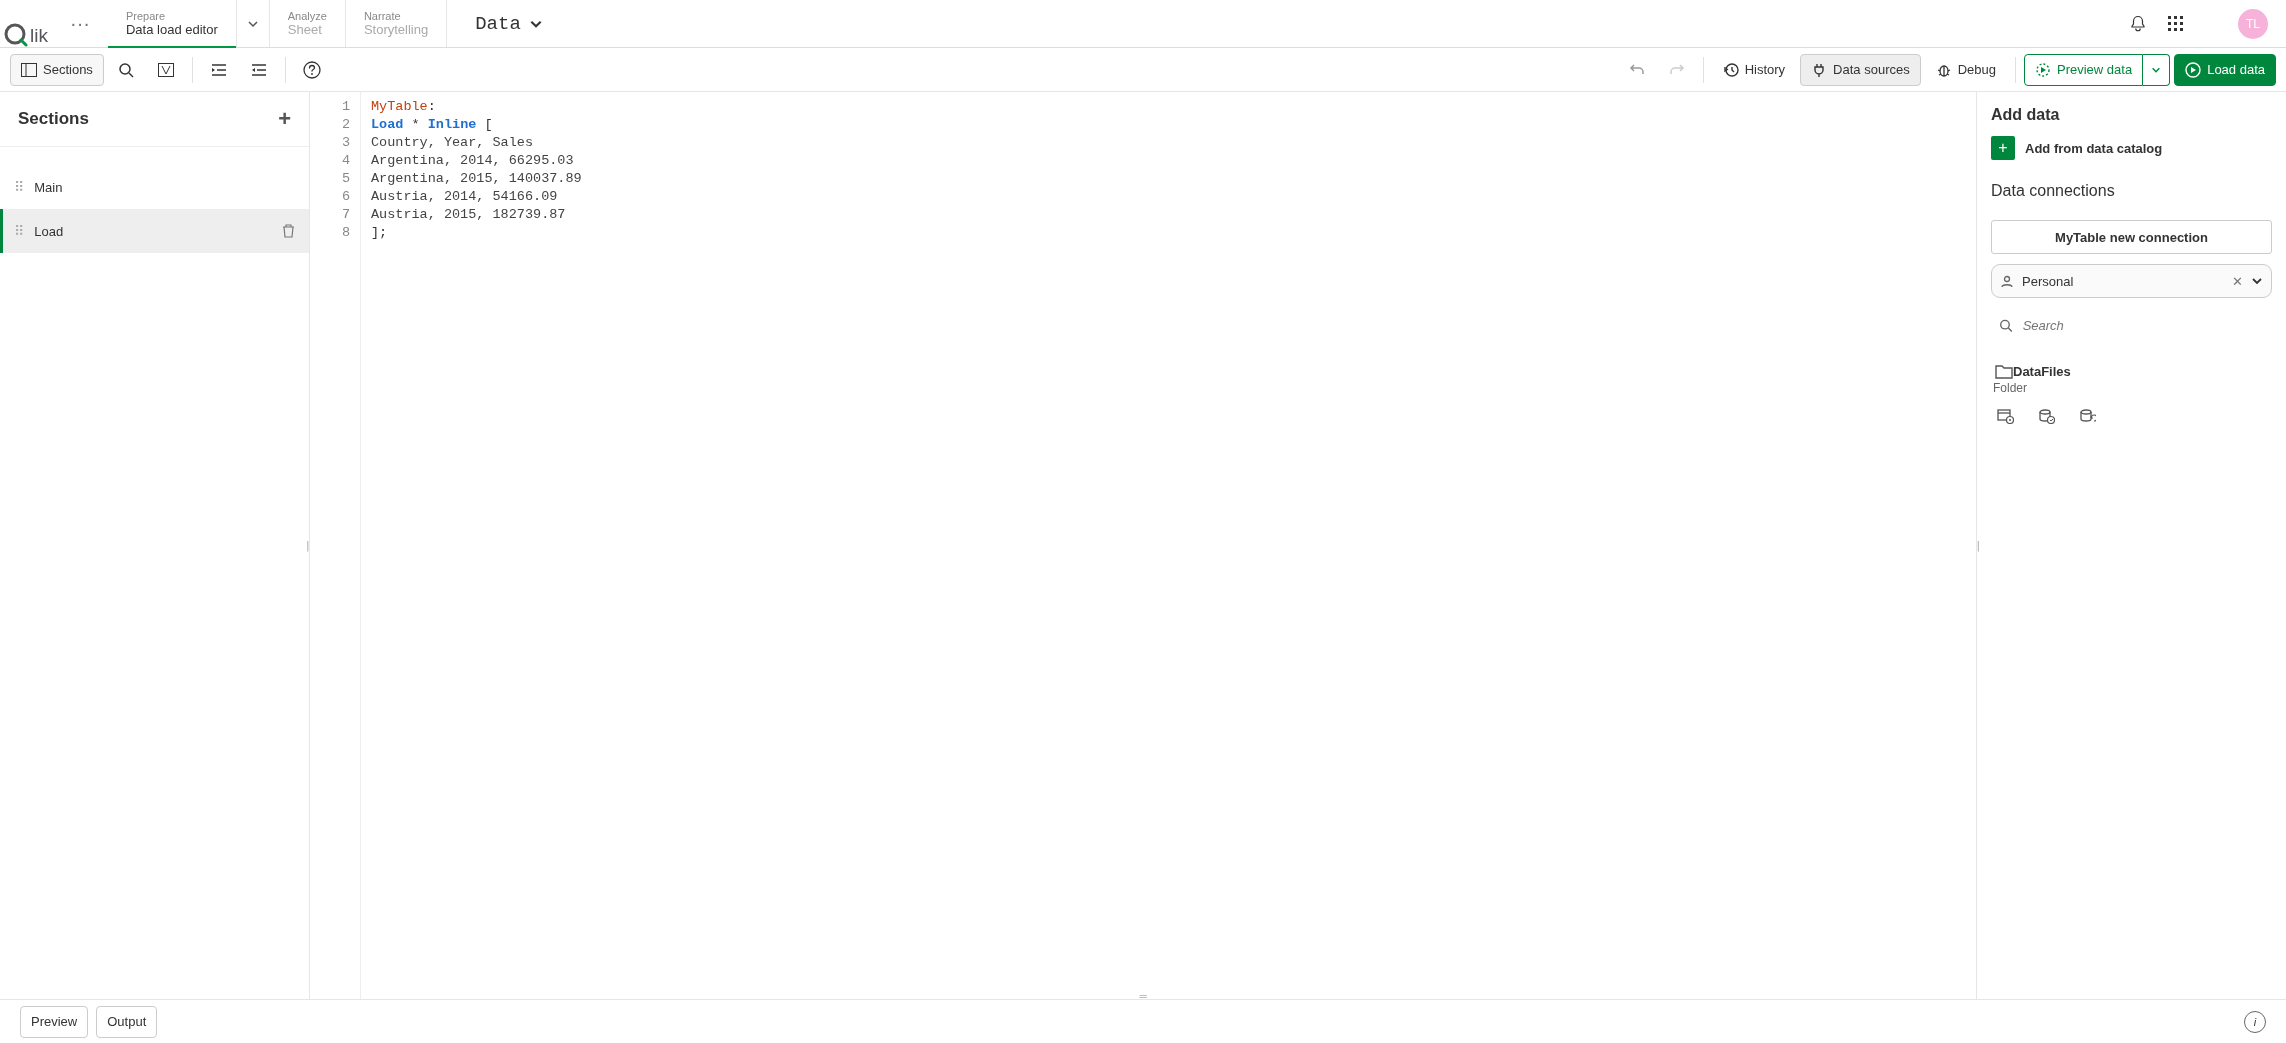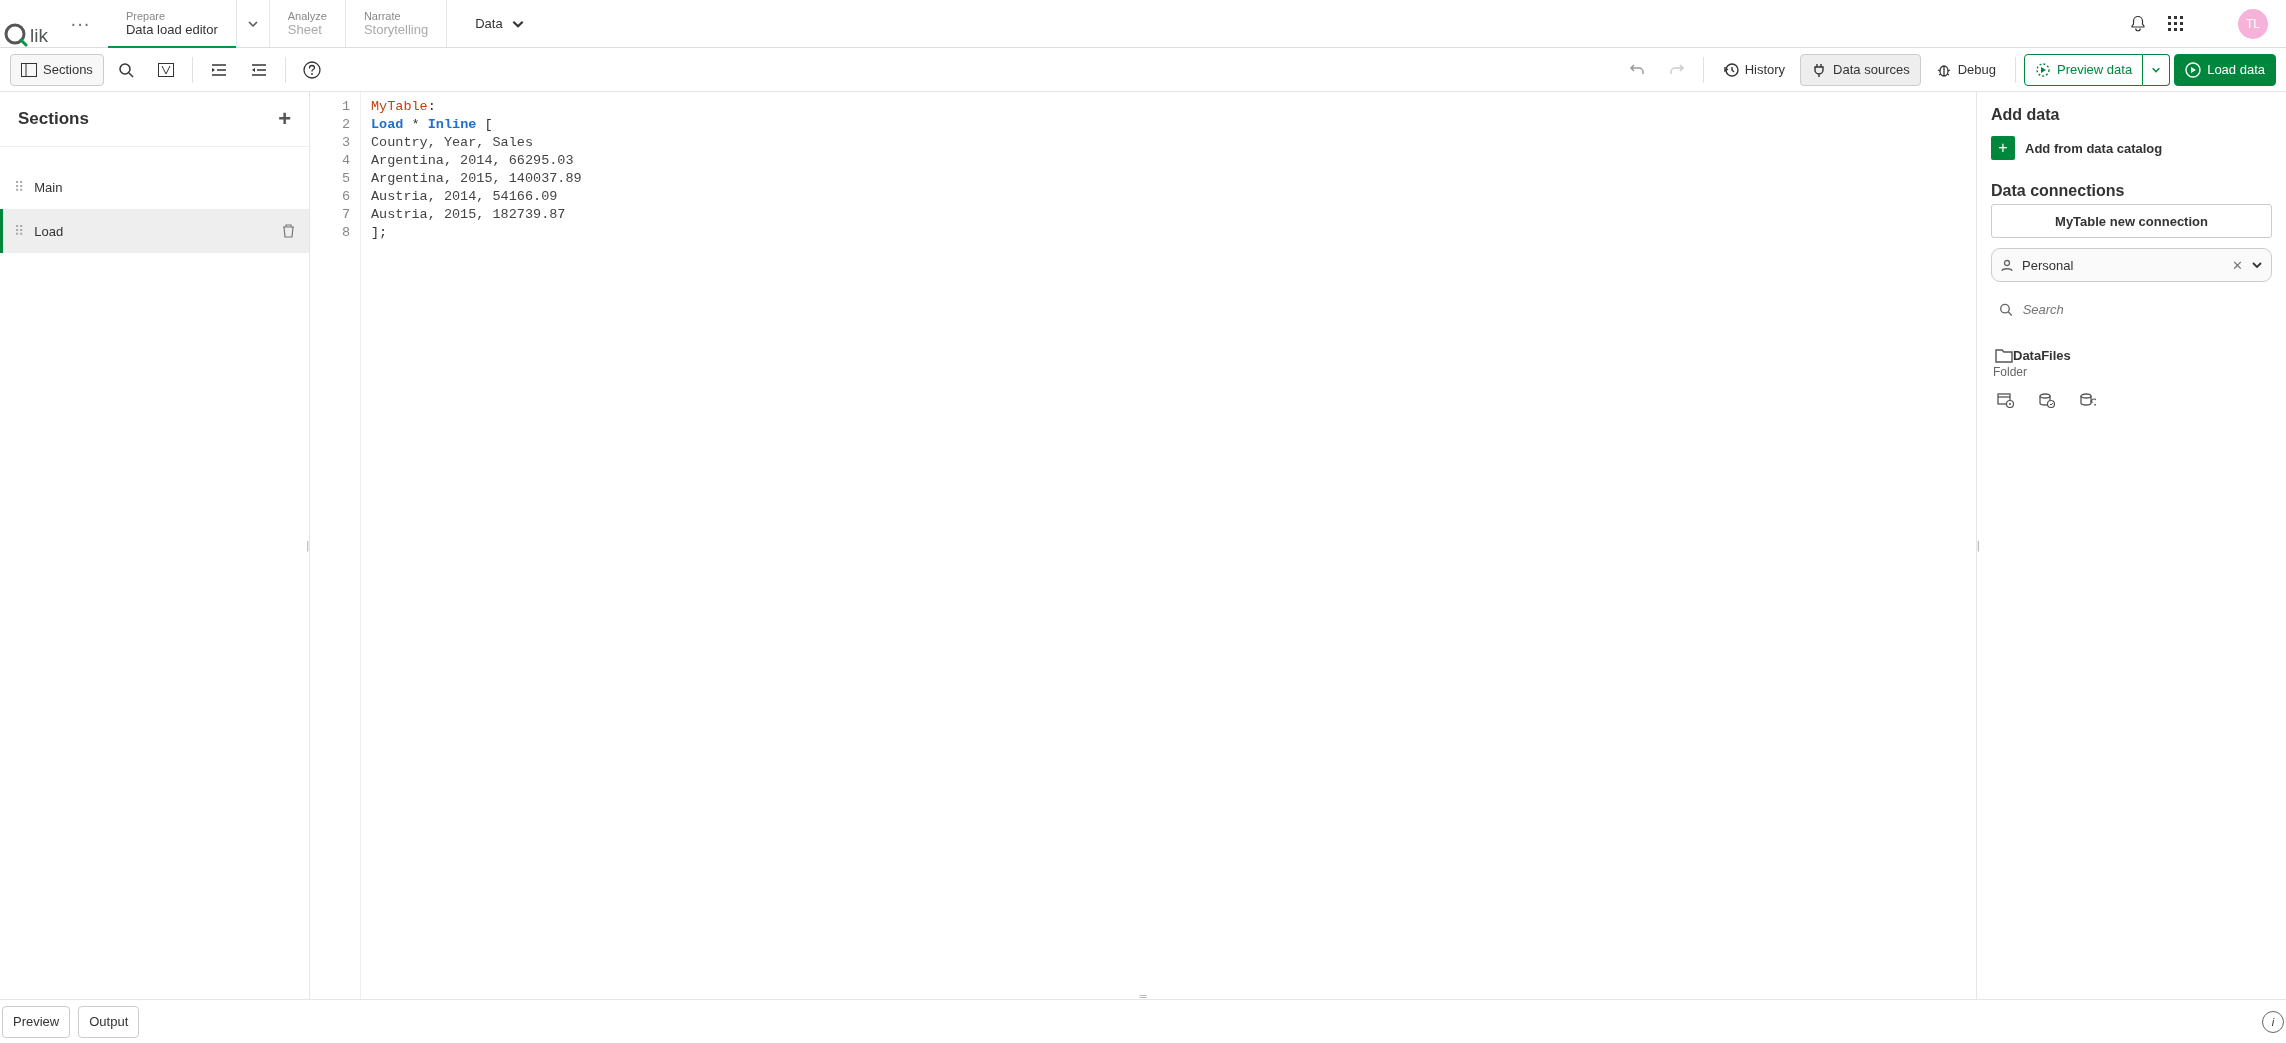--- a/index.html
+++ b/index.html
@@ -9,21 +9,21 @@
 .logo { display: flex; align-items: flex-end; padding: 0 4px; font-size: 26px; font-weight: 500; color: #009845; }
 .logo-more { display: flex; align-items: center; padding-right: 18px; color: #777; font-size: 20px; cursor: pointer; }
 .tabs { display: flex; }
 .tab { display: flex; flex-direction: column; justify-content: center; padding: 0 18px; border-right: 1px solid #e6e6e6; color: #888; position: relative; }
 .tab.active { color: #333; }
 .tab.active::after { content: ""; position: absolute; left: 0; right: 0; bottom: -1px; height: 2px; background: #009845; }
 .tab-top { font-size: 11px; color: #888; }
 .tab-bottom { font-size: 13px; color: #aaa; }
 .tab.active .tab-bottom { color: #333; font-weight: 500; }
 .tab-caret { padding: 0 10px; display: flex; align-items: center; border-right: 1px solid #e6e6e6; }
-.topbar-center { display: flex; align-items: center; padding: 0 28px; font-size: 13px; font-weight: 500; cursor: pointer; gap: 8px; }
+.topbar-center { display: flex; align-items: center; padding: 0 28px; font-size: 19px; font-weight: 500; cursor: pointer; gap: 8px; font-family: Liberation Mono, monospace; }
 .topbar-spacer { flex: 1; }
 .topbar-right { display: flex; align-items: center; gap: 18px; padding-right: 18px; }
 .bell, .grid-apps { width: 20px; height: 20px; display: flex; align-items: center; justify-content: center; cursor: pointer; font-size: 18px; color: #333; }
 .avatar { width: 30px; height: 30px; border-radius: 50%; background: #f7b2d9; color: #fff; display: flex; align-items: center; justify-content: center; font-size: 12px; margin-left: 34px; }
 
 .toolbar { display: flex; align-items: center; height: 44px; padding: 0 10px; gap: 4px; border-bottom: 1px solid #e6e6e6; }
 .toolbar-sep { width: 1px; height: 26px; background: #e0e0e0; margin: 0 4px; }
 .btn { display: inline-flex; align-items: center; justify-content: center; height: 32px; border-radius: 4px; border: 1px solid transparent; background: transparent; cursor: pointer; font-size: 13px; color: #333; padding: 0 10px; gap: 6px; }
 .btn.icon { width: 36px; padding: 0; }
 .btn.bordered { border-color: #ccc; background: #f7f7f7; }
@@ -49,34 +49,34 @@
 .tok-name { color: #c2410c; }
 .tok-kw { color: #1e6fd1; font-weight: 600; }
 .tok-op { color: #333; }
 .tok-txt { color: #444; }
 .editor-collapse { position: absolute; bottom: -5px; left: 50%; transform: translateX(-50%); color: #aaa; font-size: 12px; cursor: pointer; }
 
 .right-panel { width: 310px; border-left: 1px solid #e6e6e6; padding: 14px 14px; overflow-y: auto; position: relative; }
 .rp-title { font-size: 16px; font-weight: 600; margin-bottom: 12px; }
 .rp-add { display: flex; align-items: center; gap: 10px; margin-bottom: 22px; cursor: pointer; }
 .plus-box { width: 24px; height: 24px; background: #00873d; color: #fff; display: flex; align-items: center; justify-content: center; border-radius: 2px; font-size: 16px; }
-.rp-subtitle { font-size: 16px; font-weight: 700; margin-bottom: 4px; }
+.rp-subtitle { font-size: 16px; font-weight: 400; margin-bottom: 20px; }
 .rp-btn { display: flex; align-items: center; justify-content: center; width: 100%; height: 34px; border: 1px solid #ccc; border-radius: 3px; cursor: pointer; font-weight: 600; margin-bottom: 10px; }
 .spaces { display: flex; align-items: center; width: 100%; height: 34px; border: 1px solid #ccc; border-radius: 9px; padding: 0 8px; gap: 8px; background: #fafafa; margin-bottom: 10px; }
 .spaces-icon { color: #777; }
 .spaces-x { margin-left: auto; color: #777; cursor: pointer; }
 .spaces-caret { color: #444; cursor: pointer; }
 .search-row { display: flex; align-items: center; width: 100%; height: 34px; padding: 0 8px; gap: 10px; color: #888; margin-bottom: 16px; }
 .conn-item { display: flex; align-items: flex-start; padding: 6px 0 2px 4px; }
 .conn-sub { font-size: 12px; color: #666; padding-left: 2px; margin-bottom: 10px; }
 .conn-actions { display: flex; gap: 24px; padding: 4px 6px; color: #666; }
 .right-collapse { position: absolute; left: -5px; top: 50%; transform: translateY(-50%); width: 6px; height: 26px; display: flex; align-items: center; justify-content: center; cursor: pointer; color: #aaa; font-size: 11px; font-family: monospace; }
 .conn-action-icon { cursor: pointer; font-size: 15px; }
 
-.bottom-bar { height: 44px; border-top: 1px solid #e6e6e6; display: flex; align-items: center; padding: 0 2px; gap: 8px; }
+.bottom-bar { height: 44px; border-top: 1px solid #e6e6e6; display: flex; align-items: center; padding: 0 20px; gap: 8px; }
 .bottom-bar .btn { border-color: #ccc; background: #fff; }
 .bottom-flex { flex: 1; }
 .info-icon { width: 22px; height: 22px; border: 1.5px solid #666; border-radius: 50%; display: flex; align-items: center; justify-content: center; font-size: 11px; font-style: italic; color: #333; cursor: pointer; }
 
 svg { display: block; }
 </style>
 </head>
 <body>
 
 <div class="topbar">

